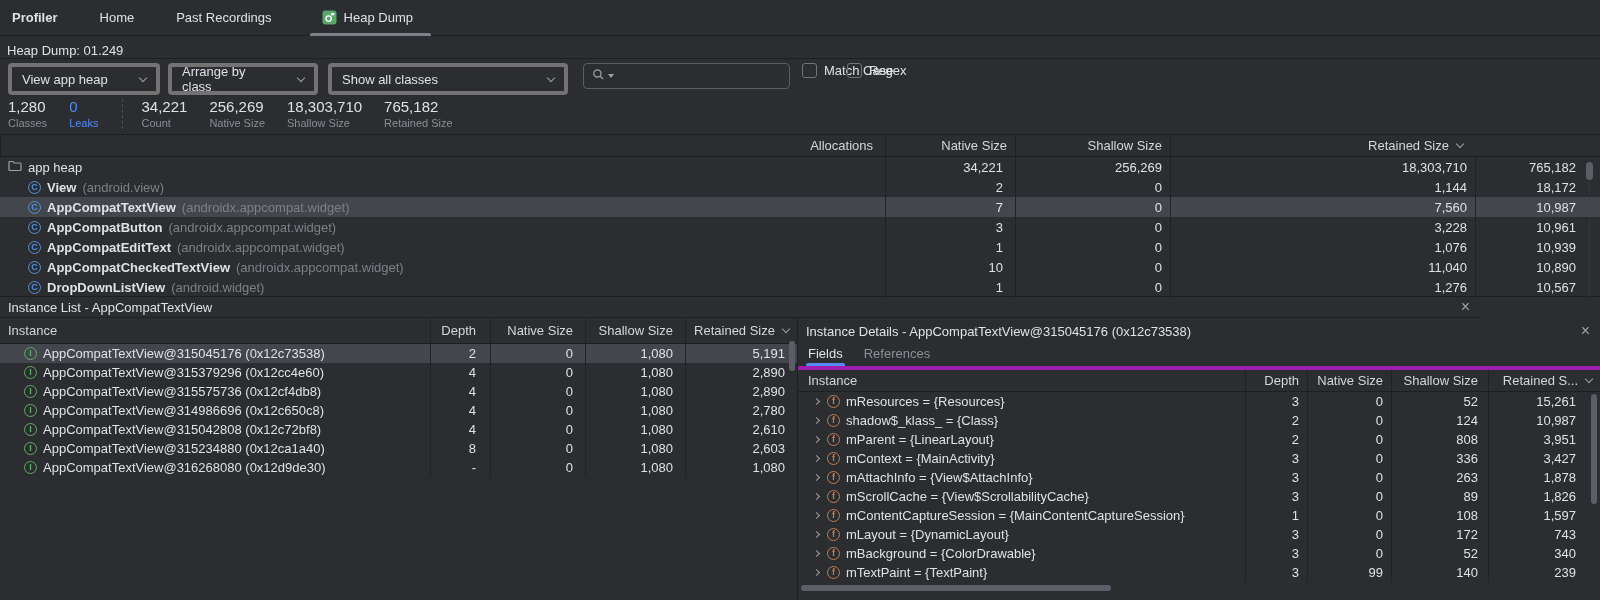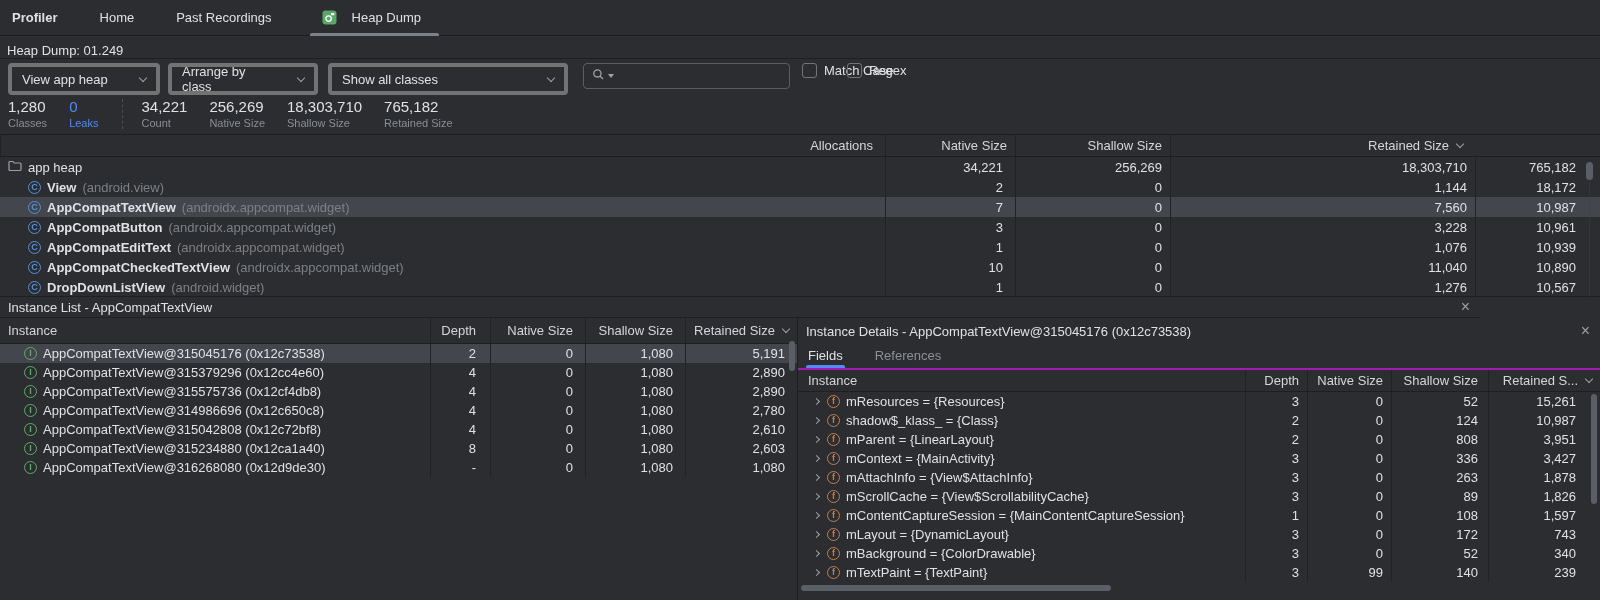--- a/index.html
+++ b/index.html
@@ -10,21 +10,21 @@
     font-family:"Liberation Sans", sans-serif; font-size:13px;
     -webkit-font-smoothing:antialiased;
   }
   .abs { position:absolute; }
 
   
   .tabbar { top:0; left:0; width:1600px; height:36px; border-bottom:1px solid #1e1f22;
             display:flex; align-items:center; }
   .apptitle { font-weight:bold; margin-left:12px; }
   .tab { margin-left:42px; color:#dfe1e5; }
-  .tab.heap { margin-left:44px; position:relative; height:36px; display:flex; align-items:center; gap:15px; padding:6px 6px; }
+  .tab.heap { margin-left:44px; position:relative; height:36px; display:flex; align-items:center; gap:7px; padding:6px 6px; }
   .tab-underline { position:absolute; left:-6px; right:-12px; bottom:0; height:3px; background:#7c8087; border-radius:2px 2px 0 0; }
   .heapicon svg { display:block; }
 
   
   .subheader { top:36px; left:0; width:1600px; height:23px; border-bottom:1px solid #1e1f22;
                display:flex; align-items:flex-end; padding-left:7px; }
 
   
   .toolbar { top:59px; left:0; width:1600px; height:34px; }
   .dd { position:absolute; top:4px; height:26px; border:4px solid #737373; border-radius:4px;
@@ -90,22 +90,22 @@
   .left-pane { top:318px; left:0; width:797px; height:282px; }
   .il-row { grid-template-columns:430px 60px 95px 100px 112px; height:19px; }
   .il-row.thead { height:26px; }
   .il-row .name-cell { padding-left:8px; }
   .il-row .name-cell.inst { padding-left:24px; }
   .vdivider { top:318px; left:797px; width:1px; height:282px; background:#1e1f22; }
 
   
   .right-pane { top:318px; left:798px; width:802px; height:282px; }
   .id-title { height:26px; display:flex; align-items:center; padding:0 10px 0 8px; }
-  .dtabs { height:26px; display:flex; align-items:flex-end; padding-left:10px; gap:32px;
-           border-bottom:2px solid #a21caf; }
+  .dtabs { height:26px; display:flex; align-items:flex-end; padding-left:10px; gap:21px;
+           border-bottom:4px solid #a21caf; }
   .dtab { height:26px; display:flex; align-items:center; position:relative; }
   .dtab.inactive { color:#8c9097; }
   .tab-ul { position:absolute; left:-2px; right:-2px; bottom:0; height:3px; background:#548af7; border-radius:2px 2px 0 0; }
   .id-row { grid-template-columns:447px 62px 84px 97px 112px; height:19px; }
   .id-row.thead { height:22px; }
   .id-row .name-cell { padding-left:10px; gap:0; }
   .id-row .ring { margin:0 6px 0 8px; }
 
   
   .sbthumb { position:absolute; background:#5a5e66; border-radius:4px; }

